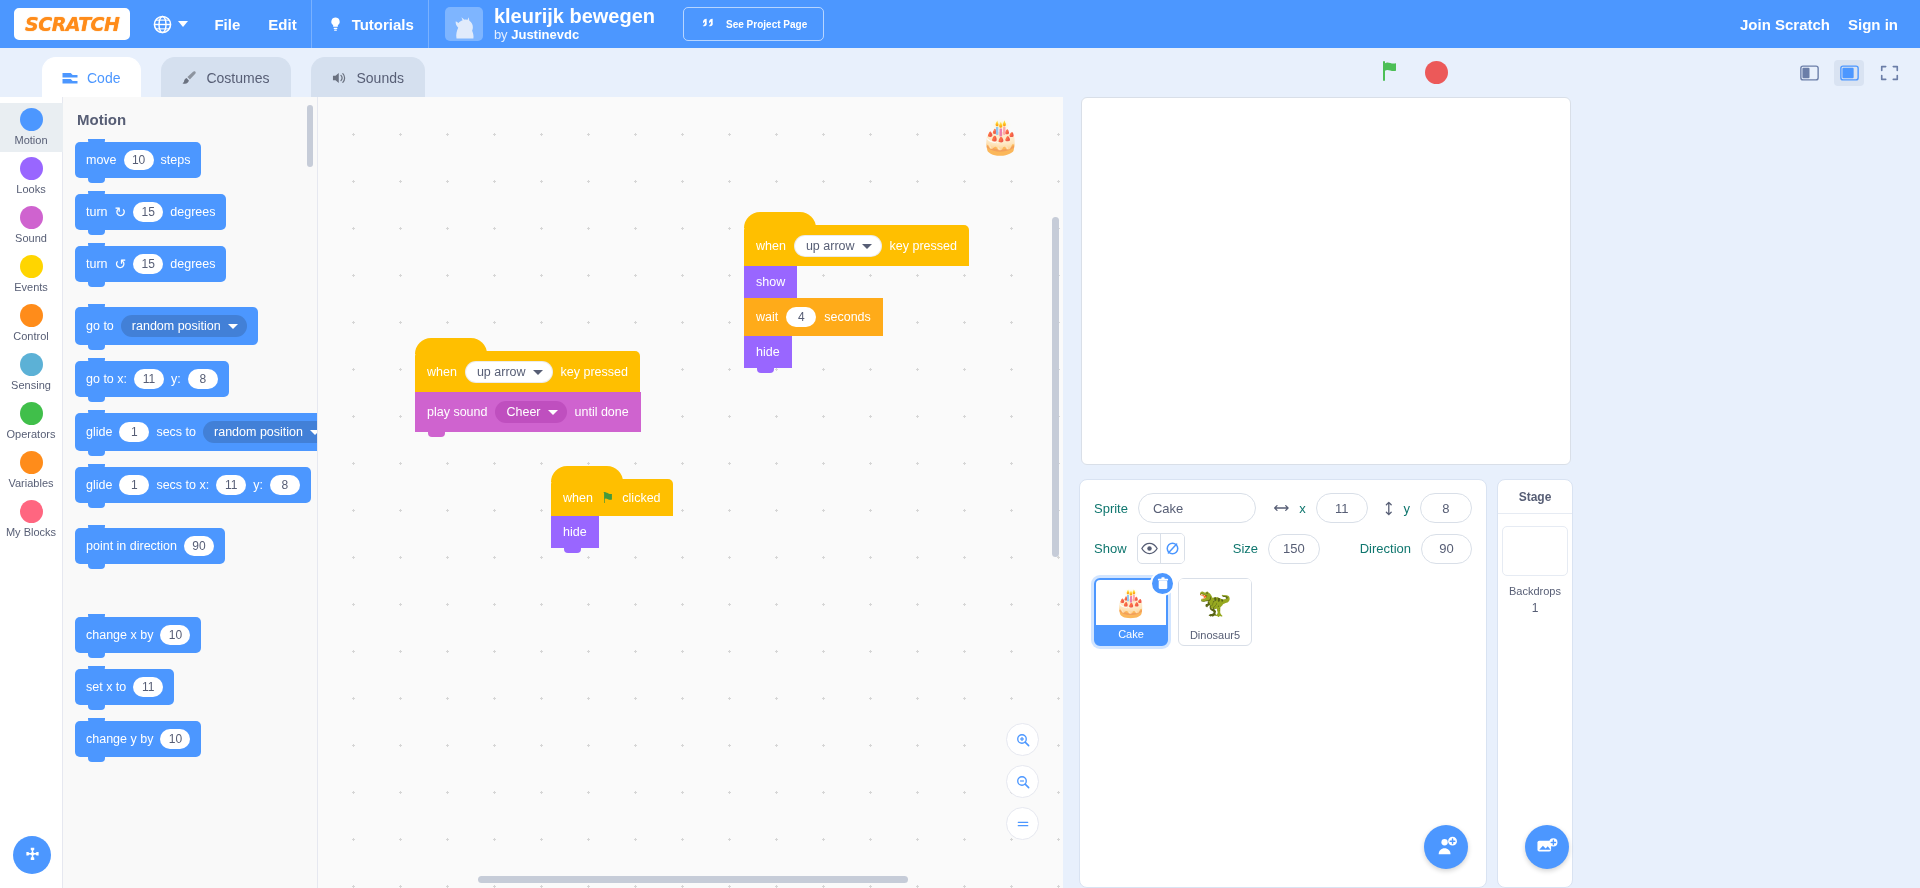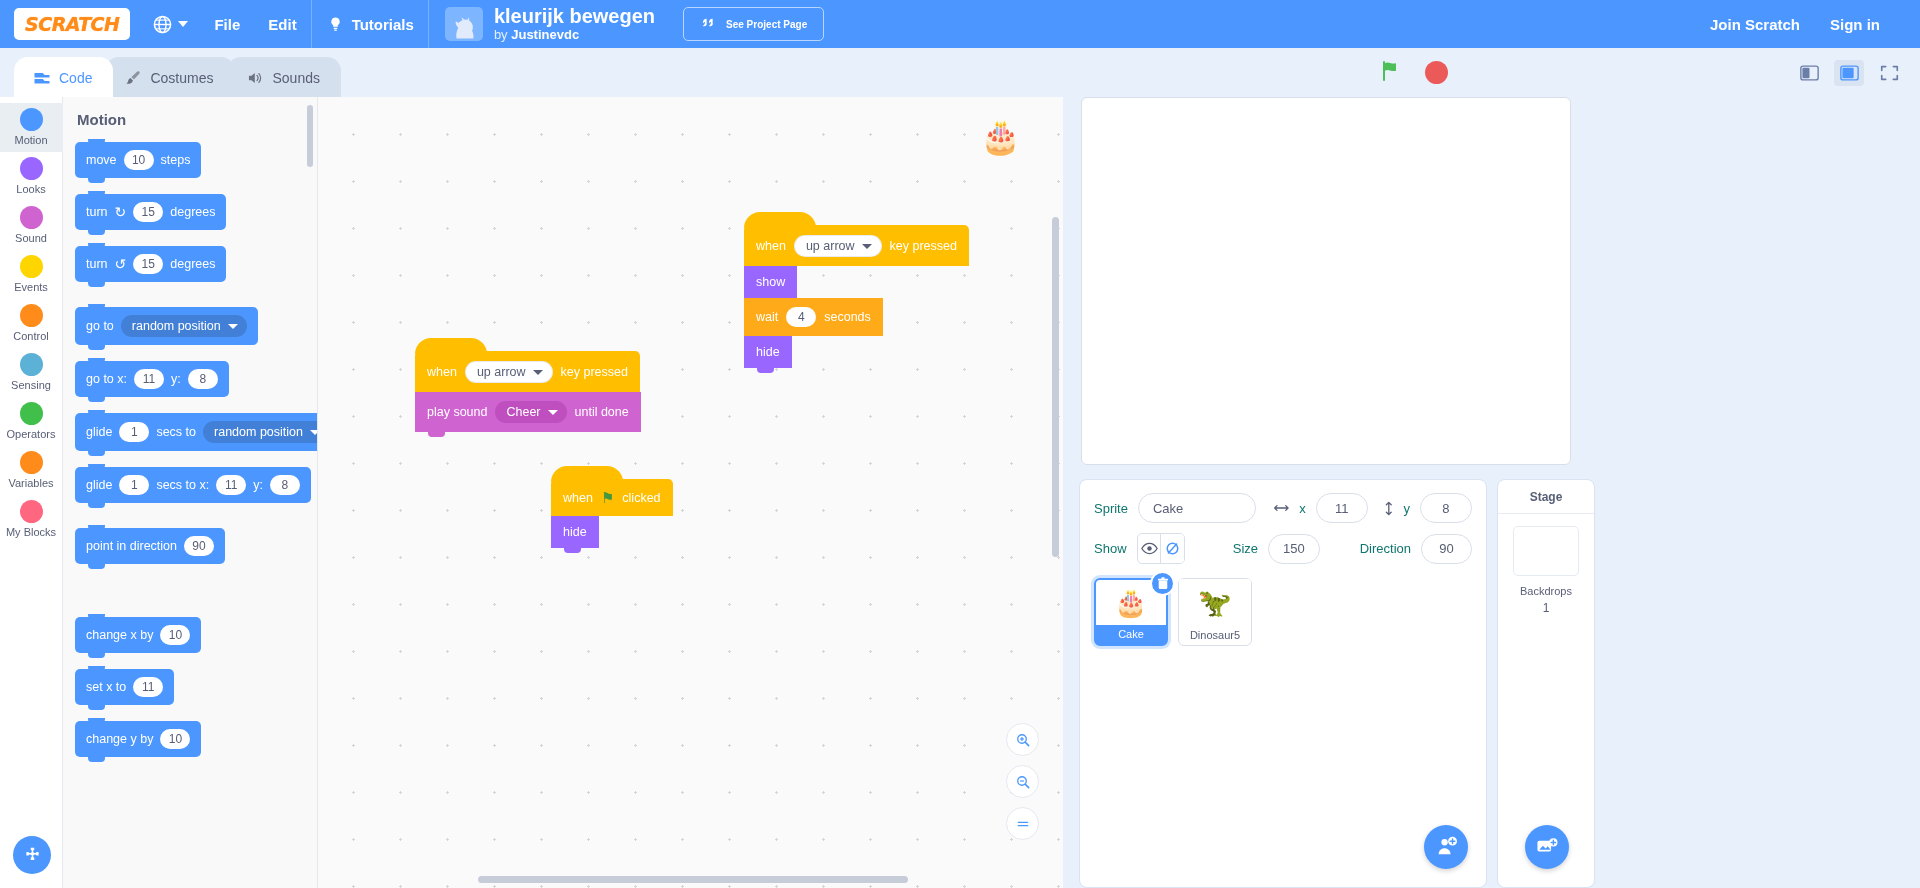--- a/index.html
+++ b/index.html
@@ -46,35 +46,35 @@
   .proj-title-wrap { display: flex; flex-direction: column; line-height: 1.15; }
   .proj-title { font-size: 20px; font-weight: bold; }
   .proj-author { font-size: 13px; font-weight: normal; color: #e2eeff;}
   .proj-author b { font-weight: bold; color: #fff; }
   .see-proj {
     display: flex; align-items: center; gap: 10px;
     border: 1px solid rgba(255,255,255,0.6);
     border-radius: 5px; padding: 8px 16px;
     margin-left: 28px; cursor: pointer; font-size: 10px;
   }
-  .mb-right { margin-left: auto; display: flex; align-items: center; padding-right: 40px; gap: 30px; }
+  .mb-right { margin-left: auto; display: flex; align-items: center; padding-right: 22px; gap: 18px; }
   .mb-right div { cursor: pointer; font-size: 15px; }
 
   
   .gui { display: flex; width: 1920px; height: 840px; }
   .left-col { width: 1063px; display: flex; flex-direction: column; background: #e8f0fc;}
   .tabrow { height: 49px; display: flex; align-items: flex-end; padding-left: 14px; gap: 0px;}
   .tab {
     display: flex; align-items: center; gap: 8px;
     height: 40px; padding: 0 20px 0 18px;
     background: #d5e0ef; color: #575e75;
     border-radius: 14px 14px 0 0;
     font-size: 14px; cursor: pointer;
     margin-right: -8px;
-    border: 1px solid #d5e0ef; border-bottom: none;
+    border: 1px solid #d5e0ef; border-bottom: none; margin-left: 28px;
   }
   .tab.active { background: #fff; color: #4c97ff; z-index: 3; border-color: #fff; }
   .tab:nth-child(2) { z-index: 2; }
   .tab:nth-child(3) { z-index: 1; }
 
   .workspace { flex: 1; display: flex; background: #fff; position: relative; }
 
   
   .catcol {
     width: 63px; background: #fff; border-right: 1px solid #e6e8f0;
@@ -240,21 +240,21 @@
     display: flex; align-items: center; justify-content: center;
     border: 2px solid #fff;
   }
   .addsprite {
     position: absolute; right: 18px; bottom: 18px; width: 44px; height: 44px;
     border-radius: 50%; background: #4c97ff; color: #fff;
     display: flex; align-items: center; justify-content: center; font-size: 20px;
     cursor: pointer; box-shadow: 0 2px 5px rgba(0,0,0,0.18);
   }
   .stage-pane {
-    width: 98px; background: #fff; border-radius: 8px; border: 1px solid #d9e3f2;
+    width: 76px; background: #fff; border-radius: 8px; border: 1px solid #d9e3f2;
     display: flex; flex-direction: column; align-items: center;
     padding-top: 10px; position: relative;
   }
   .stage-pane-title { font-size: 12px; color: #575e75; font-weight: bold; padding-bottom: 9px; border-bottom: 1px solid #e6ebf3; width: 100%; text-align: center;}
   .backdrop-thumb { width: 66px; height: 50px; background: #fff; border: 1px solid #e6ebf3; border-radius: 5px; margin-top: 12px; }
   .bd-label { font-size: 11px; color: #575e75; margin-top: 9px; }
   .bd-count { font-size: 12px; color: #575e75; margin-top: 4px; }
   .addbackdrop {
     position: absolute; bottom: 18px; left: 27px; width: 44px; height: 44px;
     border-radius: 50%; background: #4c97ff; color: #fff;

